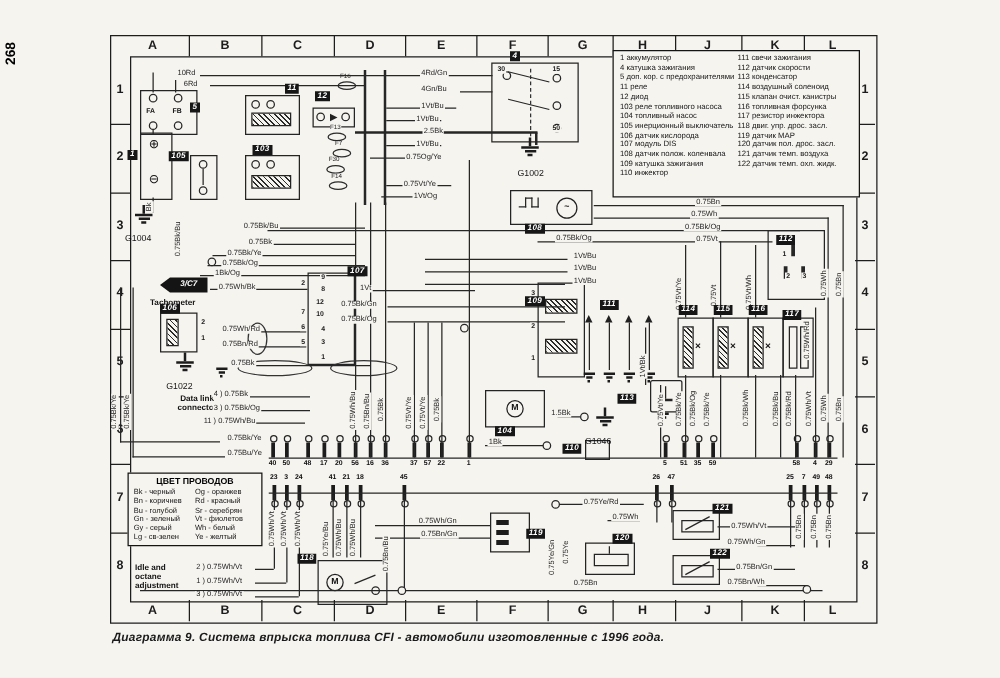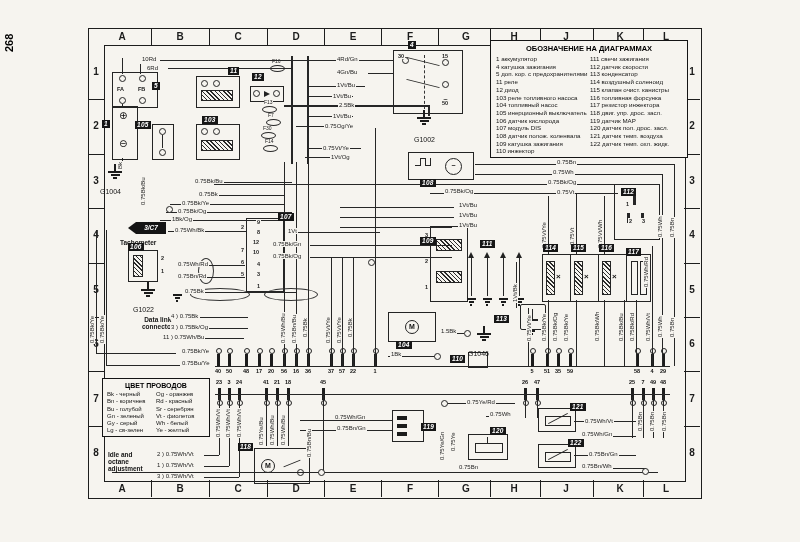--- a/index.html
+++ b/index.html
@@ -185,21 +185,20 @@
 
   <div class="smalltxt" style="left:108px;top:451px;white-space:pre-line">Idle and
 octane
 adjustment</div>
 
   <div class="ell" style="left:190px;top:288px;width:58px;height:11px"></div>
   <div class="ell" style="left:264px;top:288px;width:52px;height:11px"></div>
   <div class="ell" style="left:198px;top:258px;width:14px;height:24px"></div>
 
   <div class="abs" id="legendbox">
-    <div class="ttl">ОБОЗНАЧЕНИЕ НА ДИАГРАММАХ</div>
     <div class="legcols">
       <div class="legcol" id="legL">
           <div>1 аккумулятор</div>
           <div>4 катушка зажигания</div>
           <div>5 доп. кор. с предохранителями</div>
           <div>11 реле</div>
           <div>12 диод</div>
           <div>103 реле топливного насоса</div>
           <div>104 топливный насос</div>
           <div>105 инерционный выключатель</div>
@@ -241,20 +240,21 @@
           <div>Og - оранжев</div>
           <div>Rd - красный</div>
           <div>Sr - серебрян</div>
           <div>Vt - фиолетов</div>
           <div>Wh - белый</div>
           <div>Ye - желтый</div>
         </div>
     </div>
   </div>
 
+  <div class="abs" id="caption">Диаграмма 9. Система впрыска топлива CFI - автомобили изготовленные с 1996 года.</div>
 <div class="abs gridlab" style="left: 122px; top: 37px;">A</div>
     <div class="abs gridlab" style="left: 122px; top: 489px;">A</div>
     <div class="abs gridlab" style="left: 180px; top: 37px;">B</div>
     <div class="abs gridlab" style="left: 180px; top: 489px;">B</div>
     <div class="abs gridlab" style="left: 238px; top: 37px;">C</div>
     <div class="abs gridlab" style="left: 238px; top: 489px;">C</div>
     <div class="abs gridlab" style="left: 296px; top: 37px;">D</div>
     <div class="abs gridlab" style="left: 296px; top: 489px;">D</div>
     <div class="abs gridlab" style="left: 353px; top: 37px;">E</div>
     <div class="abs gridlab" style="left: 353px; top: 489px;">E</div>

